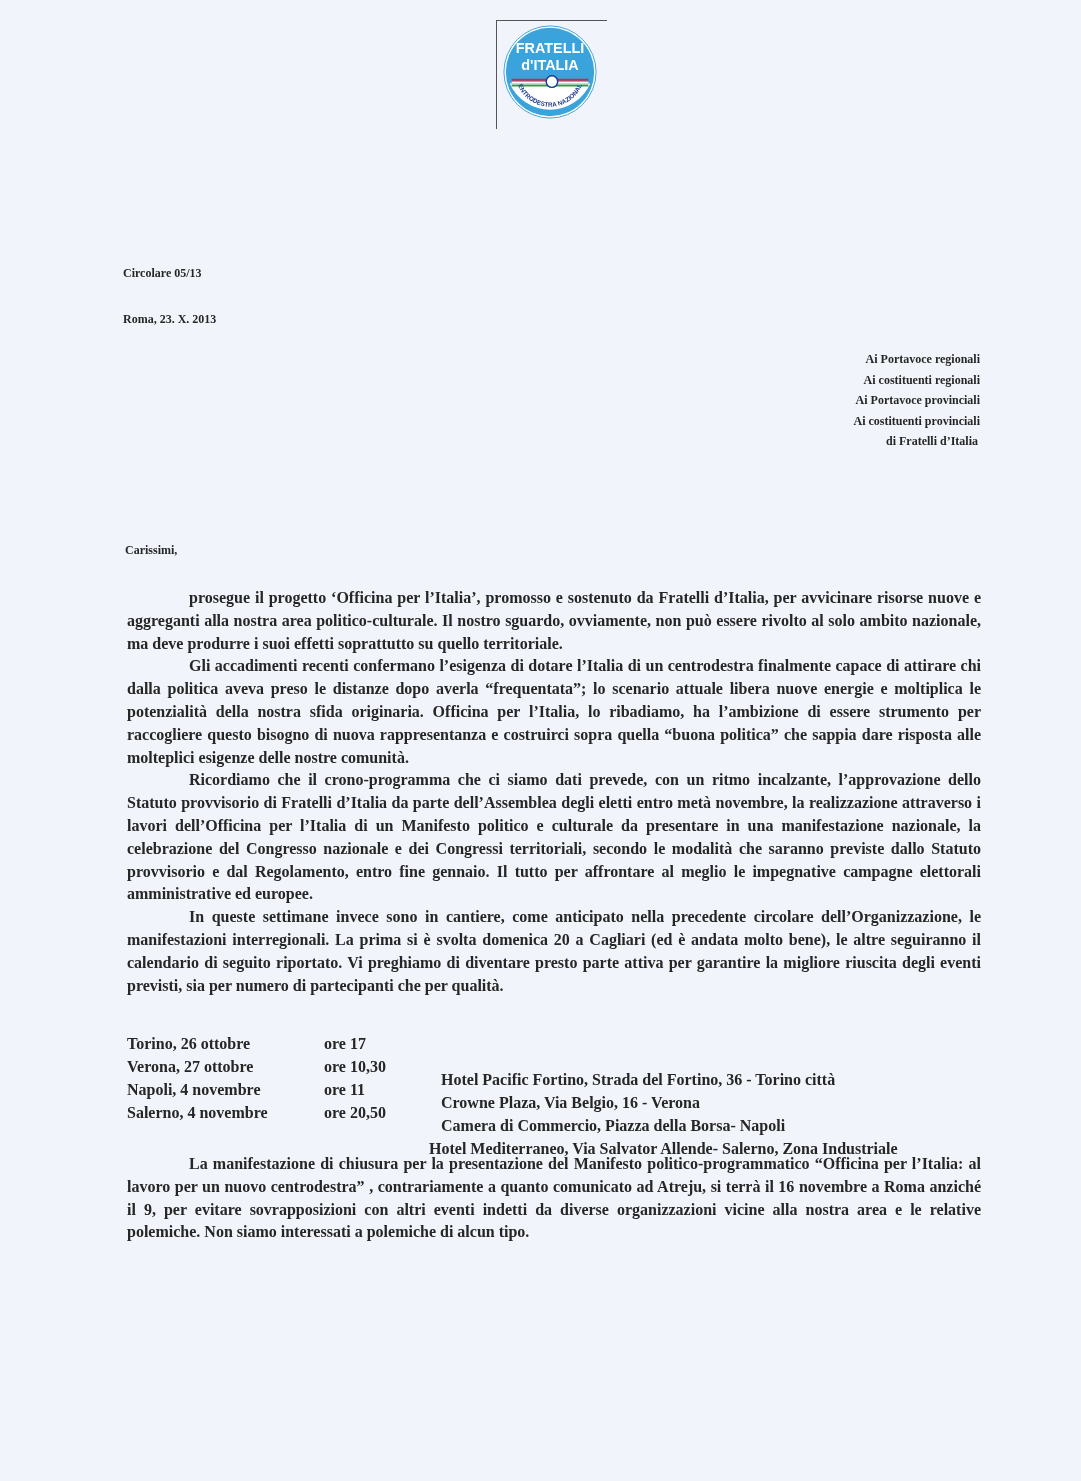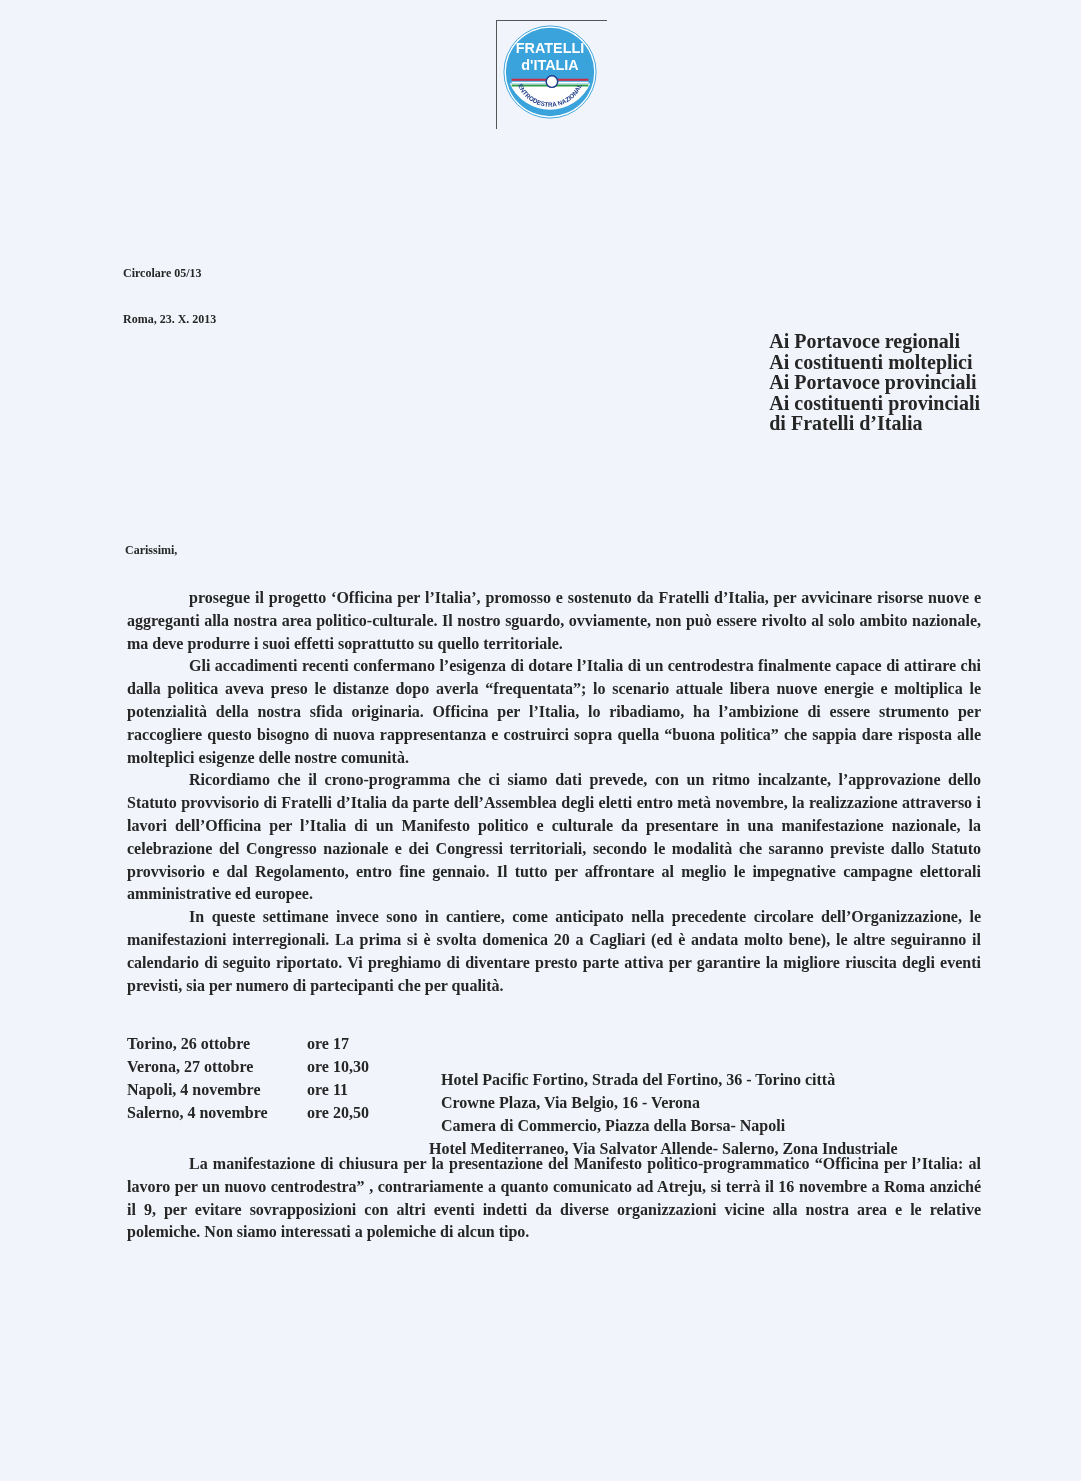--- a/index.html
+++ b/index.html
@@ -17,33 +17,33 @@
       width: 110px; height: 108px;
       border-top: 1px solid #555; border-left: 1px solid #555;
     }
     .logo {
       position: absolute; left: 502px; top: 24px; width: 96px; height: 96px;
     }
     .logo svg { width: 96px; height: 96px; display: block; }
     .abs { position: absolute; white-space: nowrap; }
     .hdr { font-size: 12px; }
     .recipients {
-      position: absolute; right: 101px; top: 331px;
-      text-align: left; font-size: 20px; line-height: 20.5px;
+      position: absolute; right: 101px; top: 349px;
+      text-align: right; font-size: 12px; line-height: 20.5px;
     }
     .body-text {
       position: absolute; left: 127px; width: 854px;
       font-size: 16px; line-height: 22.8px; text-align: justify;
     }
     .body-text p { margin: 0; text-indent: 62px; }
     .events { position: absolute; left: 127px; top: 1035px; font-size: 16px; }
     .event-row { position: relative; height: 23px; }
     .event-row span { position: absolute; top: 0; white-space: nowrap; }
     .c-city { left: 0; }
-    .c-time { left: 180px; text-align: center; }
+    .c-time { left: 197px; text-align: center; }
     .c-place { left: 314px; margin-top: 36px; }
     .event-row.last .c-place { left: 302px; }
     .closing { top: 1153px; }
   </style>
 </head>
 <body>
 
 <div class="logo-frame"></div>
 <div class="logo">
   <svg viewBox="0 0 100 100">
@@ -63,21 +63,21 @@
       <textPath href="#arcPath" startOffset="50%" text-anchor="middle">CENTRODESTRA NAZIONALE</textPath>
     </text>
   </svg>
 </div>
 
 <div class="abs hdr" style="left:123px; top:266px;">Circolare 05/13</div>
 <div class="abs hdr" style="left:123px; top:312px;">Roma, 23. X. 2013</div>
 
 <div class="recipients">
   <div>Ai Portavoce regionali</div>
-  <div>Ai costituenti molteplici</div>
+  <div>Ai costituenti regionali</div>
   <div>Ai Portavoce provinciali</div>
   <div>Ai costituenti provinciali</div>
   <div style="padding-right:2px;">di Fratelli d’Italia</div>
 </div>
 
 <div class="abs hdr" style="left:125px; top:543px;">Carissimi,</div>
 
 <div class="body-text" style="top:587px;">
   <p>prosegue il progetto ‘Officina per l’Italia’, promosso e sostenuto da Fratelli d’Italia, per avvicinare risorse nuove e aggreganti alla nostra area politico-culturale. Il nostro sguardo, ovviamente, non può essere rivolto al solo ambito nazionale, ma deve produrre i suoi effetti soprattutto su quello territoriale.</p>
   <p>Gli accadimenti recenti confermano l’esigenza di dotare l’Italia di un centrodestra finalmente capace di attirare chi dalla politica aveva preso le distanze dopo averla “frequentata”; lo scenario attuale libera nuove energie e moltiplica le potenzialità della nostra sfida originaria. Officina per l’Italia, lo ribadiamo, ha l’ambizione di essere strumento per raccogliere questo bisogno di nuova rappresentanza e costruirci sopra quella “buona politica” che sappia dare risposta alle molteplici esigenze delle nostre comunità.</p>

